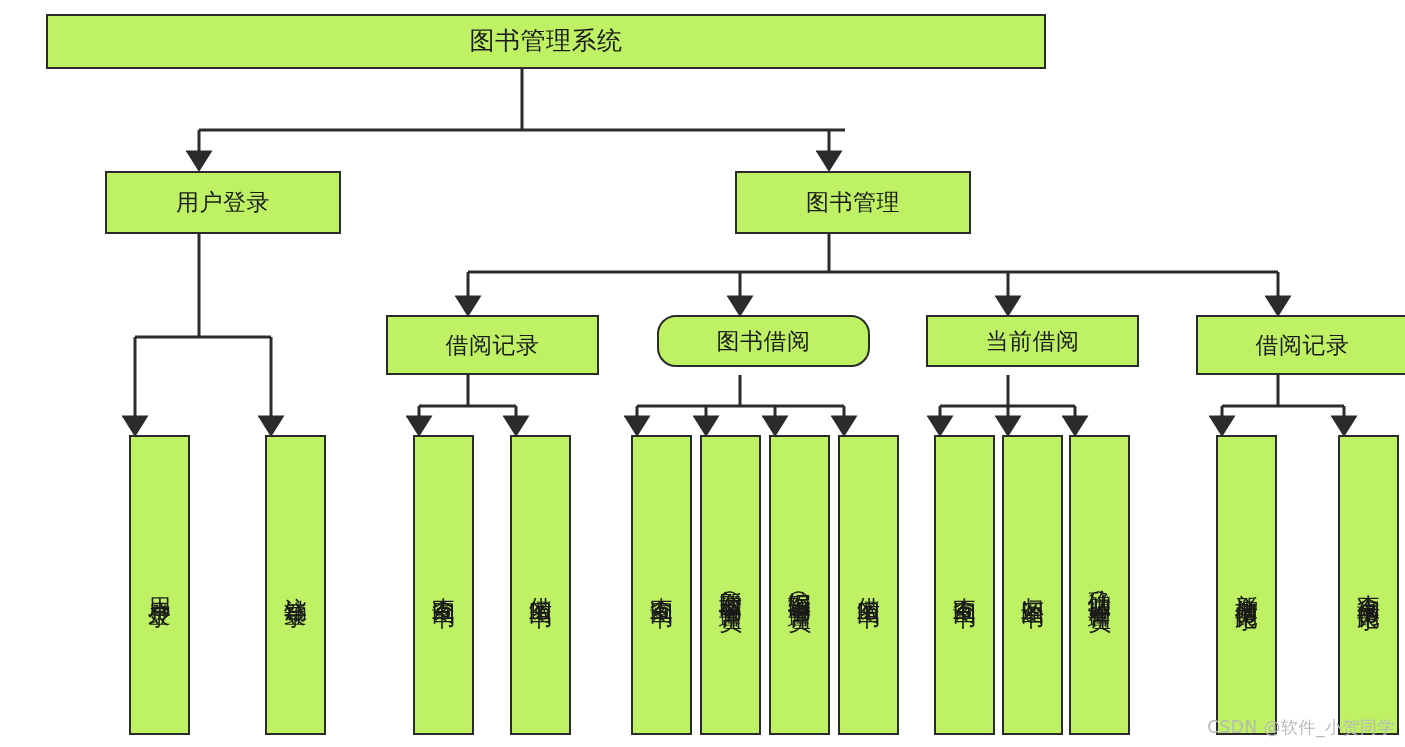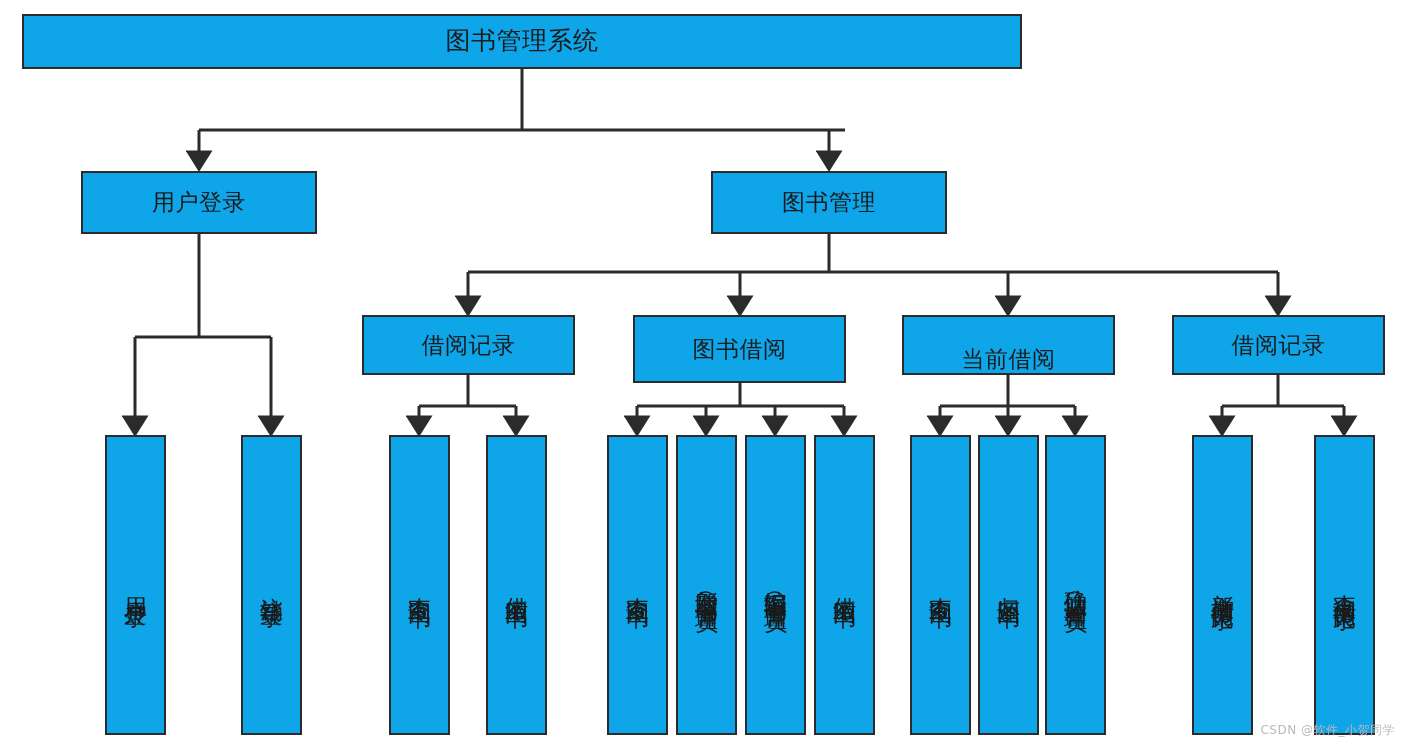--- a/index.html
+++ b/index.html
@@ -21,26 +21,27 @@
   svg.wires {
     position: absolute;
     left: 0; top: 0;
     width: 1405px;
     height: 747px;
     pointer-events: none;
   }
   .node {
     position: absolute;
     box-sizing: border-box;
-    background: #0ea5e9;
+    background: #bef264;
     border: 2.5px solid #2b2b2b;
     display: flex;
     align-items: center;
     justify-content: center;
     color: #1a1a1a;
+    margin-left: 24px;
   }
   .node .label {
     display: block;
     text-align: center;
     line-height: 1.22;
     letter-spacing: 0.5px;
   }
   .node.horiz .label {
     font-size: 23px;
   }
@@ -56,21 +57,21 @@
     line-height: 1;
     white-space: nowrap;
   }
   #root-node .label {
     font-size: 25px;
   }
   #watermark {
     position: absolute;
     right: 10px;
     bottom: 8px;
-    font-size: 12px;
+    font-size: 17px;
     color: #b9b9b9;
     letter-spacing: 0.5px;
     white-space: nowrap;
     margin-top: 32px;
   }
 </style>
 </head>
 <body>
 
 <div id="canvas">
@@ -132,24 +133,24 @@
   <div class="node horiz" style="left:81px; top:171px; width:236px; height:63px;">
     <span class="label">用户登录</span>
   </div>
   <div class="node horiz" style="left:711px; top:171px; width:236px; height:63px;justify-content:center;">
     <span class="label">图书管理</span>
   </div>
 
   <div class="node horiz" style="left:362px; top:315px; width:213px; height:60px;">
     <span class="label">借阅记录</span>
   </div>
-  <div class="node horiz" style="left:633px; top:315px; width:213px; height:68px;">
+  <div class="node horiz" style="left:633px; top:315px; width:213px; height:52px;border-radius:19px;">
     <span class="label">图书借阅</span>
   </div>
-  <div class="node horiz" style="left:902px; top:315px; width:213px; height:60px;align-items:flex-end;">
+  <div class="node horiz" style="left:902px; top:315px; width:213px; height:52px;">
     <span class="label">当前借阅</span>
   </div>
   <div class="node horiz" style="left:1172px; top:315px; width:213px; height:60px;">
     <span class="label">借阅记录</span>
   </div>
 
   <div class="node vert" style="left:105px; top:435px; width:61px; height:300px;">
     <span class="label">用户登录</span>
   </div>
   <div class="node vert" style="left:241px; top:435px; width:61px; height:300px;">

